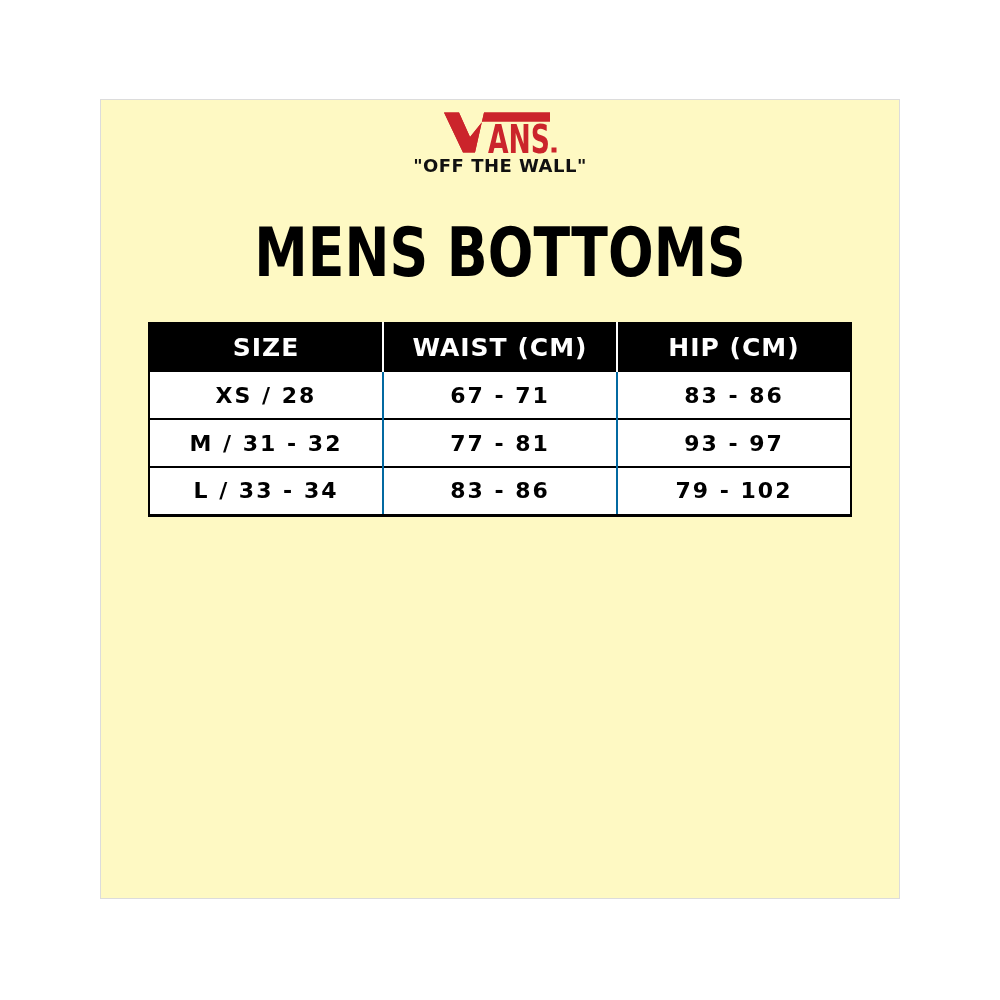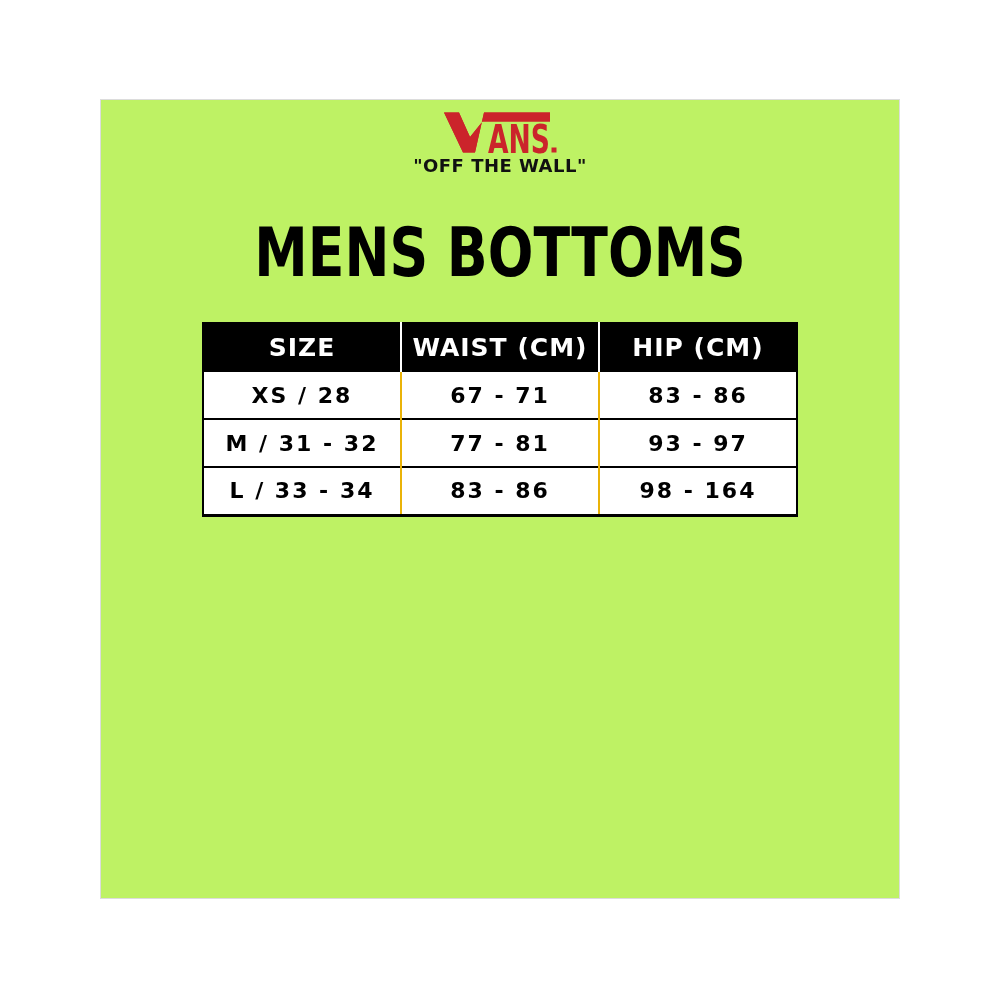--- a/index.html
+++ b/index.html
@@ -8,36 +8,36 @@
     --header-text:#FFFFFF;
     --text:#000000;
     --card-border:#DCDCDC;
     --page-bg:#FFFFFF;
   }
   *{margin:0;padding:0;box-sizing:border-box;}
   html,body{width:1000px;height:1000px;background:var(--page-bg);
     font-family:"DejaVu Sans","Liberation Sans",sans-serif;}
   .page{position:relative;width:1000px;height:1000px;background:var(--page-bg);overflow:hidden;}
   .card{position:absolute;left:100px;top:99px;width:800px;height:800px;
-    background:#bef264;border:1px solid var(--card-border);}
+    background:#fef9c3;border:1px solid var(--card-border);}
   .brand{padding-top:11px;text-align:center;}
   .vans-logo{width:113px;height:43px;display:block;margin:0 auto;color:var(--logo-red);}
   .tagline{margin-top:2px;font-weight:bold;font-size:18px;line-height:20px;
     letter-spacing:0.5px;color:#111;text-align:center;}
   .title{margin-top:45px;text-align:center;font-weight:bold;font-size:68px;
     line-height:64px;color:var(--text);white-space:nowrap;}
   .title-inner{display:inline-block;transform:scaleX(0.79);transform-origin:center;}
-  table.size-chart{margin:37px auto 0;width:596px;table-layout:fixed;
+  table.size-chart{margin:37px auto 0;width:704px;table-layout:fixed;
     border-collapse:collapse;border:2px solid #000;border-bottom:3px solid #000;}
   .size-chart th{background:var(--header-bg);color:var(--header-text);
     height:48px;font-size:25px;font-weight:bold;letter-spacing:1px;text-align:center;}
   .size-chart th + th{border-left:2px solid #fff;text-align:center;}
   .size-chart td{height:48px;background:#fff;color:var(--text);font-size:22px;
     font-weight:bold;letter-spacing:2px;text-align:center;border-top:2px solid #000;}
-  .size-chart td + td{border-left:2px solid #eab308;}
+  .size-chart td + td{border-left:2px solid #0369a1;}
 </style>
 </head>
 <body>
 
 <div class="page">
   <div class="card">
 
     <div class="brand">
       <svg class="vans-logo" viewBox="0 0 226 86" role="img" aria-label="VANS">
         <polygon fill="currentColor" points="0,3 30,3 52,52 77,21 212,21 212,3 80,3 62,83 38,83" transform=""></polygon>
@@ -66,19 +66,19 @@
           <td>83 - 86</td>
         </tr>
         <tr>
           <td>M / 31 - 32</td>
           <td>77 - 81</td>
           <td>93 - 97</td>
         </tr>
         <tr>
           <td>L / 33 - 34</td>
           <td>83 - 86</td>
-          <td>98 - 164</td>
+          <td>79 - 102</td>
         </tr>
       </tbody>
     </table>
 
   </div>
 </div>
 
 </body></html>

